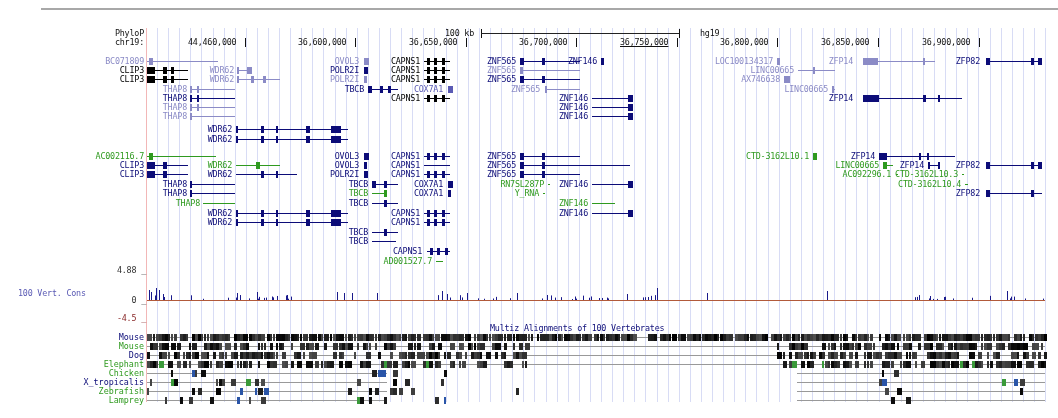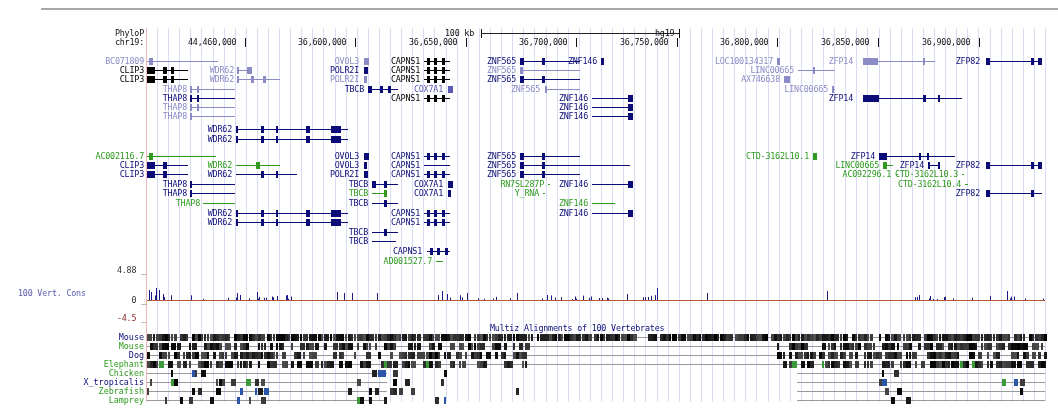--- a/index.html
+++ b/index.html
@@ -116,31 +116,31 @@
     </div>
   <div class="redline"></div>
 
   <div class="txt ruler lbl" style="left:90px;top:29px;width:54px;">PhyloP</div>
   <div class="txt ruler lbl" style="left:90px;top:38px;width:54px;">chr19:</div>
 
   <div class="txt ruler" style="left:445px;top:29px;">100 kb</div>
   <div class="tick" style="left:481px;top:29px;"></div>
   <div class="scalebar" style="left:481px;top:33px;width:198px;"></div>
   <div class="tick" style="left:679px;top:29px;"></div>
-  <div class="txt ruler" style="left:655px;top:29px;text-align:center;">hg19</div>
+  <div class="txt ruler" style="left:700px;top:29px;text-align:center;">hg19</div>
 
   <div class="txt ruler" style="left:188px;top:38px;">44,460,000</div>
   <div class="tick" style="left:245px;top:38px;"></div>
   <div class="txt ruler" style="left:298px;top:38px;">36,600,000</div>
   <div class="tick" style="left:355px;top:38px;"></div>
   <div class="txt ruler" style="left:409px;top:38px;">36,650,000</div>
   <div class="tick" style="left:466px;top:38px;"></div>
   <div class="txt ruler" style="left:519px;top:38px;">36,700,000</div>
   <div class="tick" style="left:576px;top:38px;"></div>
-  <div class="txt ruler" style="left:620px;top:38px;">36,750,000</div>
+  <div class="txt ruler" style="left:620px;top:38px;text-decoration:underline;">36,750,000</div>
   <div class="tick" style="left:677px;top:38px;"></div>
   <div class="txt ruler" style="left:720px;top:38px;">36,800,000</div>
   <div class="tick" style="left:777px;top:38px;"></div>
   <div class="txt ruler" style="left:821px;top:38px;">36,850,000</div>
   <div class="tick" style="left:878px;top:38px;"></div>
   <div class="txt ruler" style="left:922px;top:38px;">36,900,000</div>
   <div class="tick" style="left:979px;top:38px;"></div>
 
 
   <div id="ucsc-genes">

